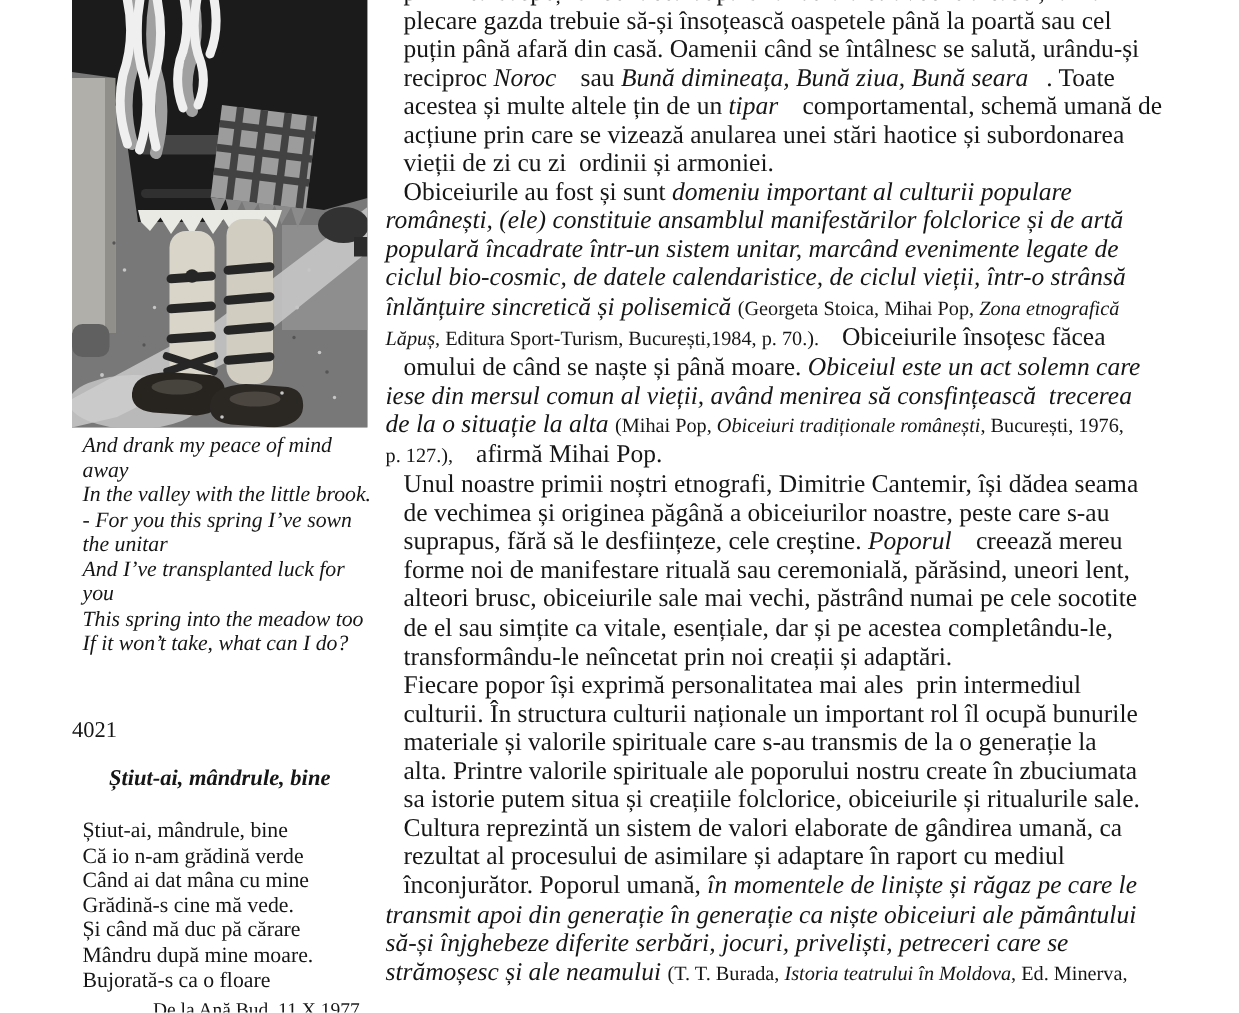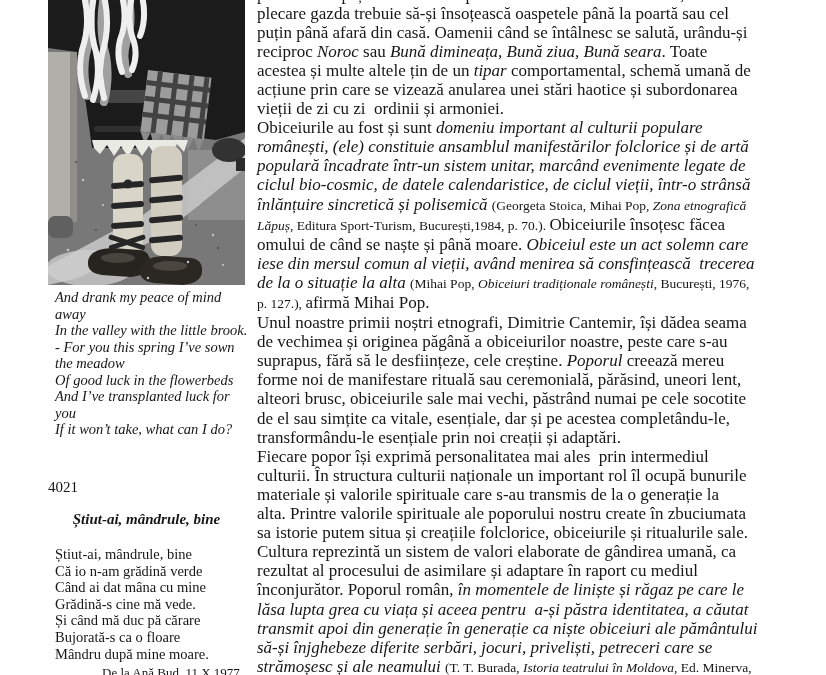--- a/index.html
+++ b/index.html
@@ -6,21 +6,21 @@
   body{
     width:826px;height:675px;position:relative;overflow:hidden;
     background:#ffffff;color:#161616;
     font-family:"Liberation Serif","DejaVu Serif",serif;
   }
   .photo-wrap{position:absolute;left:48px;top:0;width:197px;height:285px;overflow:hidden;background:#787878;}
   .photo-wrap svg{display:block;}
 
   .right-col{position:absolute;left:257px;top:-15.5px;width:567px;}
   .right-col .text-line{font-size:17px;line-height:19.1px;white-space:pre;}
-  .seg-r{font-style:normal;}
+  .seg-r{font-style:normal;margin-left:12px;}
   .seg-i{font-style:italic;}
   .seg-c{font-size:13.5px;font-style:normal;}
   .seg-ci{font-size:13.5px;font-style:italic;}
 
   .eng-poem{position:absolute;left:55px;top:289px;width:180px;font-style:italic;}
   .eng-poem .text-line{font-size:14.5px;line-height:16.5px;white-space:pre;}
   .eng-poem .align-r{text-align:left;}
 
   .poem-number{position:absolute;left:48px;top:479px;width:197px;text-align:left;font-size:15px;}
   .poem-title{position:absolute;left:48px;top:511px;width:197px;text-align:center;
@@ -138,54 +138,53 @@
     <div class="text-line"><span class="seg-r">omului de când se naște și până moare. </span><span class="seg-i">Obiceiul este un act solemn care</span></div>
     <div class="text-line"><span class="seg-i">iese din mersul comun al vieții, având menirea să consfințească  trecerea</span></div>
     <div class="text-line"><span class="seg-i">de la o situație la alta </span><span class="seg-c">(Mihai Pop, </span><span class="seg-ci">Obiceiuri tradiționale românești</span><span class="seg-c">, București, 1976,</span></div>
     <div class="text-line"><span class="seg-c">p. 127.), </span><span class="seg-r">afirmă Mihai Pop.</span></div>
     <div class="text-line"><span class="seg-r">Unul noastre primii noștri etnografi, Dimitrie Cantemir, își dădea seama</span></div>
     <div class="text-line"><span class="seg-r">de vechimea și originea păgână a obiceiurilor noastre, peste care s-au</span></div>
     <div class="text-line"><span class="seg-r">suprapus, fără să le desființeze, cele creștine. </span><span class="seg-i">Poporul</span><span class="seg-r"> creează mereu</span></div>
     <div class="text-line"><span class="seg-r">forme noi de manifestare rituală sau ceremonială, părăsind, uneori lent,</span></div>
     <div class="text-line"><span class="seg-r">alteori brusc, obiceiurile sale mai vechi, păstrând numai pe cele socotite</span></div>
     <div class="text-line"><span class="seg-r">de el sau simțite ca vitale, esențiale, dar și pe acestea completându-le,</span></div>
-    <div class="text-line"><span class="seg-r">transformându-le esențiale prin noi creații și adaptări.</span></div>
+    <div class="text-line"><span class="seg-r">transformându-le neîncetat prin noi creații și adaptări.</span></div>
     <div class="text-line"><span class="seg-r">Fiecare popor își exprimă personalitatea mai ales  prin intermediul</span></div>
     <div class="text-line"><span class="seg-r">culturii. În structura culturii naționale un important rol îl ocupă bunurile</span></div>
     <div class="text-line"><span class="seg-r">materiale și valorile spirituale care s-au transmis de la o generație la</span></div>
     <div class="text-line"><span class="seg-r">alta. Printre valorile spirituale ale poporului nostru create în zbuciumata</span></div>
     <div class="text-line"><span class="seg-r">sa istorie putem situa și creațiile folclorice, obiceiurile și ritualurile sale.</span></div>
     <div class="text-line"><span class="seg-r">Cultura reprezintă un sistem de valori elaborate de gândirea umană, ca</span></div>
     <div class="text-line"><span class="seg-r">rezultat al procesului de asimilare și adaptare în raport cu mediul</span></div>
-    <div class="text-line"><span class="seg-r">înconjurător. Poporul român, </span><span class="seg-i">în momentele de liniște și răgaz pe care le</span></div>
-    <div class="text-line"><span class="seg-i">lăsa lupta grea cu viața și aceea pentru  a-și păstra identitatea, a căutat</span></div>
+    <div class="text-line"><span class="seg-r">înconjurător. Poporul umană, </span><span class="seg-i">în momentele de liniște și răgaz pe care le</span></div>
     <div class="text-line"><span class="seg-i">transmit apoi din generație în generație ca niște obiceiuri ale pământului</span></div>
     <div class="text-line"><span class="seg-i">să-și înjghebeze diferite serbări, jocuri, priveliști, petreceri care se</span></div>
     <div class="text-line"><span class="seg-i">strămoșesc și ale neamului </span><span class="seg-c">(T. T. Burada, </span><span class="seg-ci">Istoria teatrului în Moldova</span><span class="seg-c">, Ed. Minerva,</span></div>
   </div>
 
 <div class="eng-poem">
     <div class="text-line">And drank my peace of mind</div>
     <div class="text-line align-r">away</div>
     <div class="text-line">In the valley with the little brook.</div>
     <div class="text-line">- For you this spring I’ve sown</div>
-    <div class="text-line align-r">the meadow</div>
-    <div class="text-line">Of good luck in the flowerbeds</div>
+    <div class="text-line align-r">the unitar</div>
     <div class="text-line">And I’ve transplanted luck for</div>
     <div class="text-line align-r">you</div>
+    <div class="text-line">This spring into the meadow too</div>
     <div class="text-line">If it won’t take, what can I do?</div>
   </div>
 
 <div class="poem-number">4021</div>
 
 <div class="poem-title">Știut-ai, mândrule, bine</div>
 
 <div class="ro-poem">
     <div class="text-line">Știut-ai, mândrule, bine</div>
     <div class="text-line">Că io n-am grădină verde</div>
     <div class="text-line">Când ai dat mâna cu mine</div>
     <div class="text-line">Grădină-s cine mă vede.</div>
     <div class="text-line">Și când mă duc pă cărare</div>
+    <div class="text-line">Mândru după mine moare.</div>
     <div class="text-line">Bujorată-s ca o floare</div>
-    <div class="text-line">Mândru după mine moare.</div>
   </div>
 
 <div class="attribution">De la Ană Bud, 11 X 1977</div>
 
 </body></html>

